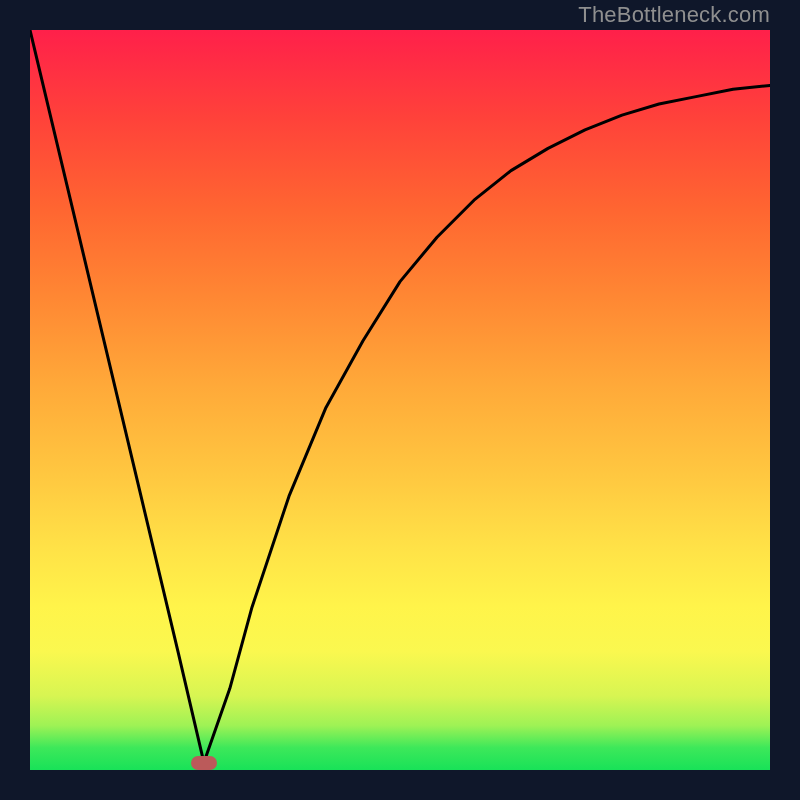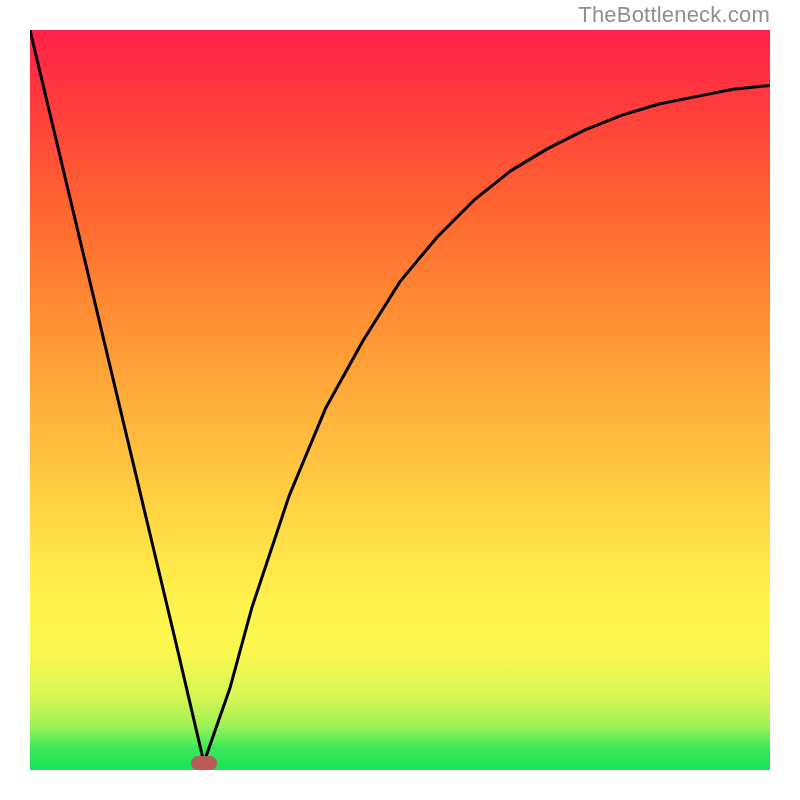--- a/index.html
+++ b/index.html
@@ -8,21 +8,21 @@
     width: 800px;
     height: 800px;
     overflow: hidden;
     background: #000;
     font-family: Arial, Helvetica, sans-serif;
   }
   .frame {
     position: relative;
     width: 800px;
     height: 800px;
-    background: #ffffff;
+    background: #0f172a;
   }
   .plot {
     position: absolute;
     left: 30px;
     top: 30px;
     width: 740px;
     height: 740px;
     background: linear-gradient(
       to top,
       #18e258 0%,

